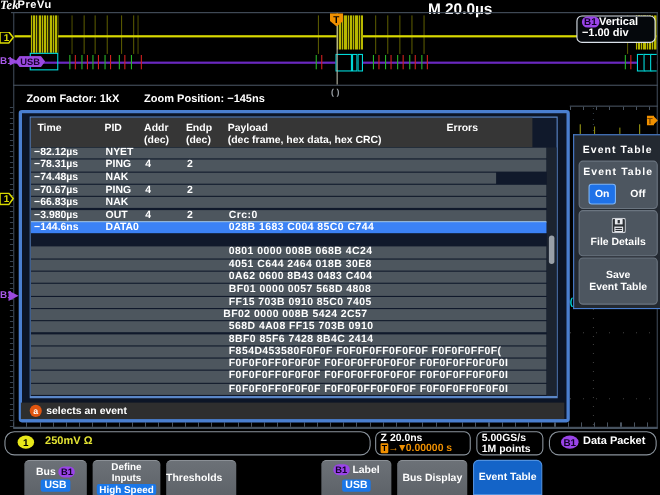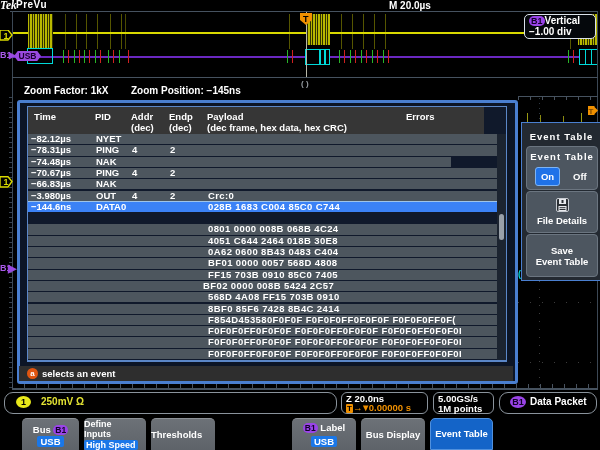--- a/index.html
+++ b/index.html
@@ -6,21 +6,21 @@
   body{width:600px;height:450px;background:#000;position:relative;overflow:hidden;
        font-family:"Liberation Sans", sans-serif;font-weight:bold;color:#fff;}
   .abs{position:absolute;}
   .tick-strip{background:repeating-linear-gradient(to right,#49535f 0px,#49535f 1px,transparent 1px,transparent 12px);}
 </style>
 </head>
 <body>
 
 <div class="abs" style="left:0px;top:-1px;font-family:'Liberation Serif',serif;font-style:italic;font-size:11.5px;">Tek</div>
 <div class="abs" style="left:16px;top:-1px;font-size:10px;letter-spacing:0.5px;">PreVu</div>
-<div class="abs" style="left:389px;top:0px;font-size:10px;">M 20.0µs</div>
+<div class="abs" style="left:389px;top:0px;font-size:14px;">M 20.0µs</div>
 
 <div class="abs" style="left:10px;top:11px;width:588px;height:1px;background:#46525f;"></div>
 <div class="abs" style="left:12px;top:11px;width:1px;height:378px;background:#3c4855;"></div>
 <div class="abs" style="left:9px;top:97px;width:3px;height:292px;background:repeating-linear-gradient(to bottom,#39434f 0px,#39434f 1px,transparent 1px,transparent 5px);"></div>
 <div class="abs" style="left:597px;top:11px;width:1px;height:378px;background:#3c4855;"></div>
 <div class="abs" style="left:12px;top:77px;width:586px;height:1px;background:#46525f;"></div>
 
 <div class="abs tick-strip" style="left:12px;top:384px;width:586px;height:4px;"></div>
 <div class="abs" style="left:12px;top:388px;width:586px;height:2px;background:#46525f;"></div>
 
@@ -268,21 +268,21 @@
 </div>
 <div class="abs" style="left:499px;top:392px;width:98px;height:22px;background:#000;border:1.5px solid #8a939c;border-radius:9px;box-sizing:border-box;font-size:10px;">
   <div class="abs" style="left:10px;top:3px;width:16px;height:12px;background:#9a44e8;border-radius:50%;color:#12002a;text-align:center;font-size:9px;line-height:12px;">B1</div>
   <div class="abs" style="left:30px;top:2.5px;">Data Packet</div>
 </div>
 
 <div class="abs" style="left:22px;top:418px;width:57px;height:32px;background:linear-gradient(to bottom,#6c7177 0,#5e6369 100%);border-top:1px solid #8b9096;border-radius:5px 5px 0 0;box-sizing:border-box;font-size:9.5px;">
   <div class="abs" style="left:0;top:5px;width:57px;text-align:center;">Bus <span style="background:#9a44e8;border-radius:5px;padding:0 2px;font-size:8.5px;color:#12002a;">B1</span></div>
   <div class="abs" style="left:0;top:17px;width:57px;text-align:center;"><span style="background:#1a77e8;color:#fff;padding:0 3px;border-radius:2px;">USB</span></div>
 </div>
-<div class="abs" style="left:84px;top:418px;width:62px;height:32px;background:linear-gradient(to bottom,#6c7177 0,#5e6369 100%);border-top:1px solid #8b9096;border-radius:5px 5px 0 0;box-sizing:border-box;font-size:9px;text-align:left;">
+<div class="abs" style="left:84px;top:418px;width:62px;height:32px;background:linear-gradient(to bottom,#6c7177 0,#5e6369 100%);border-top:1px solid #8b9096;border-radius:5px 5px 0 0;box-sizing:border-box;font-size:9px;text-align:center;">
   <div style="margin-top:1px;line-height:9.5px;">Define<br>Inputs</div>
   <div style="margin-top:1px;"><span style="background:#1a77e8;color:#fff;padding:0 2px;border-radius:2px;">High Speed</span></div>
 </div>
 <div class="abs" style="left:151px;top:418px;width:64px;height:32px;background:linear-gradient(to bottom,#6c7177 0,#5e6369 100%);border-top:1px solid #8b9096;border-radius:5px 5px 0 0;box-sizing:border-box;font-size:9.5px;text-align:left;line-height:32px;">Thresholds</div>
 <div class="abs" style="left:292px;top:418px;width:64px;height:32px;background:linear-gradient(to bottom,#6c7177 0,#5e6369 100%);border-top:1px solid #8b9096;border-radius:5px 5px 0 0;box-sizing:border-box;font-size:9.5px;">
   <div class="abs" style="left:0;top:3px;width:64px;text-align:center;"><span style="background:#9a44e8;border-radius:5px;padding:0 2px;font-size:8.5px;color:#12002a;">B1</span> Label</div>
   <div class="abs" style="left:0;top:17px;width:64px;text-align:center;"><span style="background:#1a77e8;color:#fff;padding:0 3px;border-radius:2px;">USB</span></div>
 </div>
 <div class="abs" style="left:361px;top:418px;width:64px;height:32px;background:linear-gradient(to bottom,#6c7177 0,#5e6369 100%);border-top:1px solid #8b9096;border-radius:5px 5px 0 0;box-sizing:border-box;font-size:9.5px;text-align:center;line-height:32px;">Bus Display</div>
 <div class="abs" style="left:430px;top:418px;width:63px;height:32px;background:#1464c8;border:1px solid #5090dd;border-radius:5px 5px 0 0;box-sizing:border-box;font-size:9.5px;text-align:center;line-height:30px;">Event Table</div>

